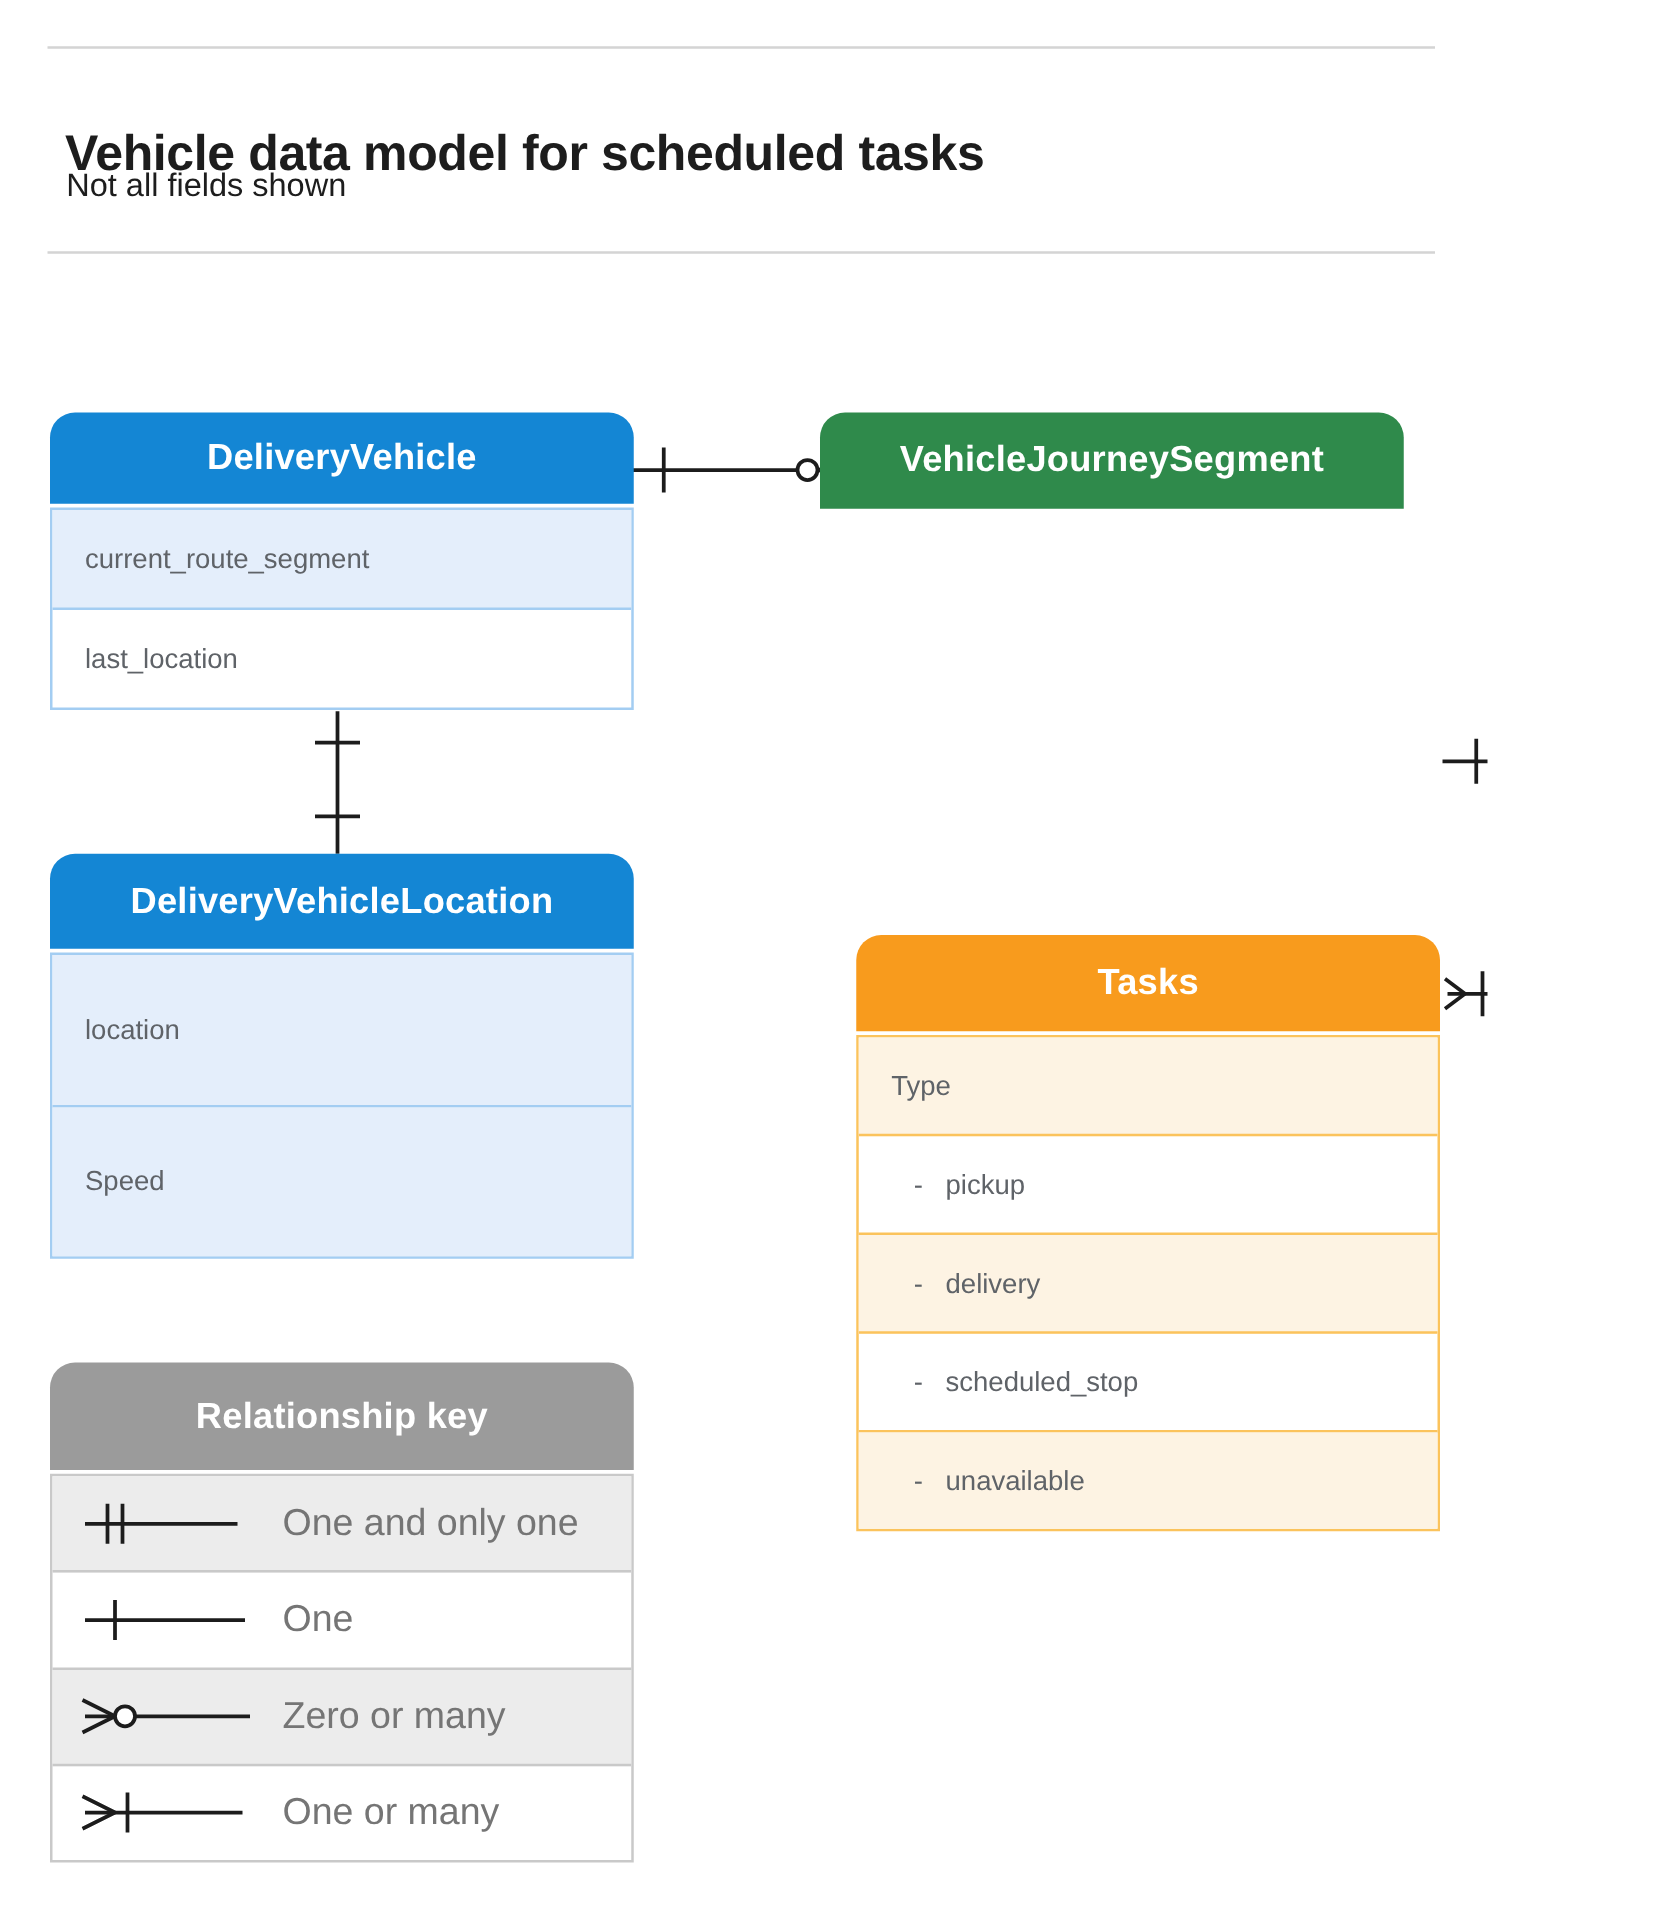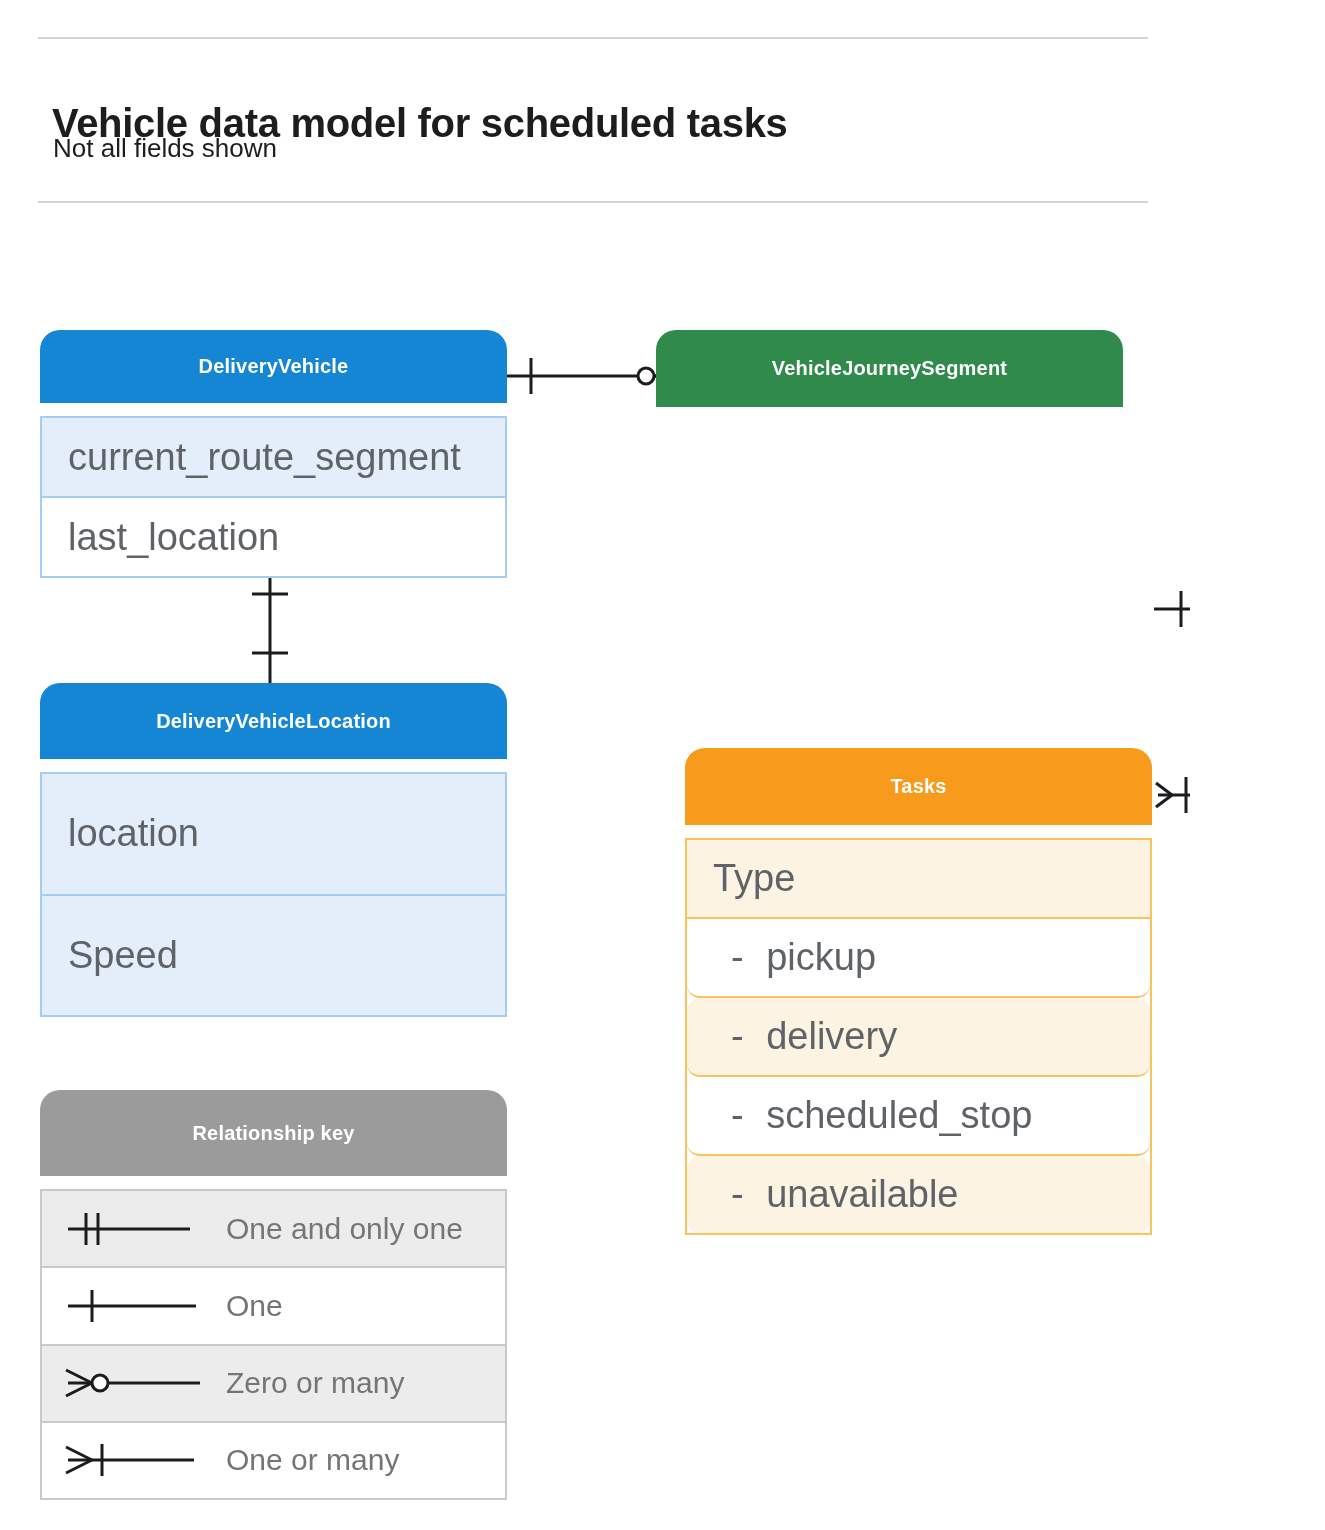--- a/index.html
+++ b/index.html
@@ -21,39 +21,39 @@
   }
   .page-subtitle{position:absolute;left:53px;top:133px;font-size:26px;color:#1d1d1d;}
 
   .entity{position:absolute;box-sizing:border-box;}
   .entity.blue  {--accent:var(--blue);  --accent-light:var(--blue-light);  --accent-border:var(--blue-border);}
   .entity.green {--accent:var(--green); --accent-light:var(--green-light); --accent-border:var(--green-border);}
   .entity.orange{--accent:var(--orange);--accent-light:var(--orange-light);--accent-border:var(--orange-border);}
   .entity.gray  {--accent:var(--gray);  --accent-light:var(--gray-light);  --accent-border:var(--gray-border);}
 
   .entity-header{
-    box-sizing:border-box;height:var(--hh,76px);margin-bottom:13px;
+    box-sizing:border-box;height:var(--hh,76px);margin-bottom:3px;
     background:var(--accent);border-radius:20px 20px 0 0;
     display:flex;align-items:center;justify-content:center;
-    color:#ffffff;font-size:20px;font-weight:700;letter-spacing:0.2px;
+    color:#ffffff;font-size:29px;font-weight:700;letter-spacing:0.2px;
   }
   .entity-body{
     box-sizing:border-box;height:calc(100% - var(--hh,76px) - 3px);
     border:2px solid var(--accent-border);
     display:flex;flex-direction:column;background:#ffffff;
   }
   .entity-row{
     flex:1;display:flex;align-items:center;box-sizing:border-box;
-    padding-left:26px;font-size:38px;color:var(--text);
+    padding-left:26px;font-size:22px;color:var(--text);
     border-bottom:2px solid var(--accent-border);white-space:pre;
   }
   .entity-row:last-child{border-bottom:none;}
   .entity-row.shaded{background:var(--accent-light);}
   .entity-row.dashed{word-spacing:12px;}
-  .entity-row.indent{padding-left:44px;border-radius:13px;}
+  .entity-row.indent{padding-left:44px;}
 
   .legend-row{
     flex:1;display:flex;align-items:center;box-sizing:border-box;
     padding-left:22px;border-bottom:2px solid var(--accent-border);
   }
   .legend-row:last-child{border-bottom:none;}
   .legend-row.shaded{background:var(--accent-light);}
   .legend-label{margin-left:22px;font-size:30px;color:var(--legend-text);}
   .key-symbol{flex:none;}
 

